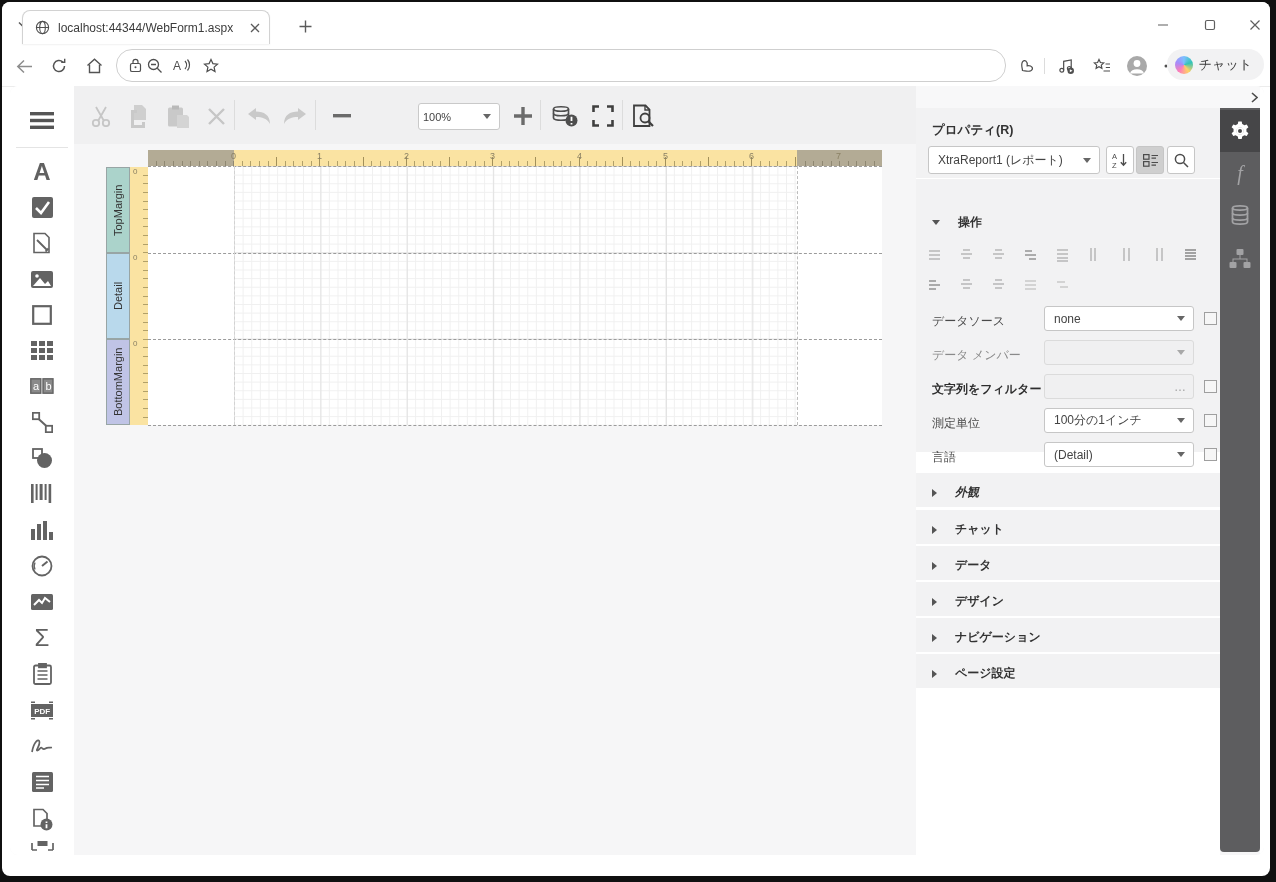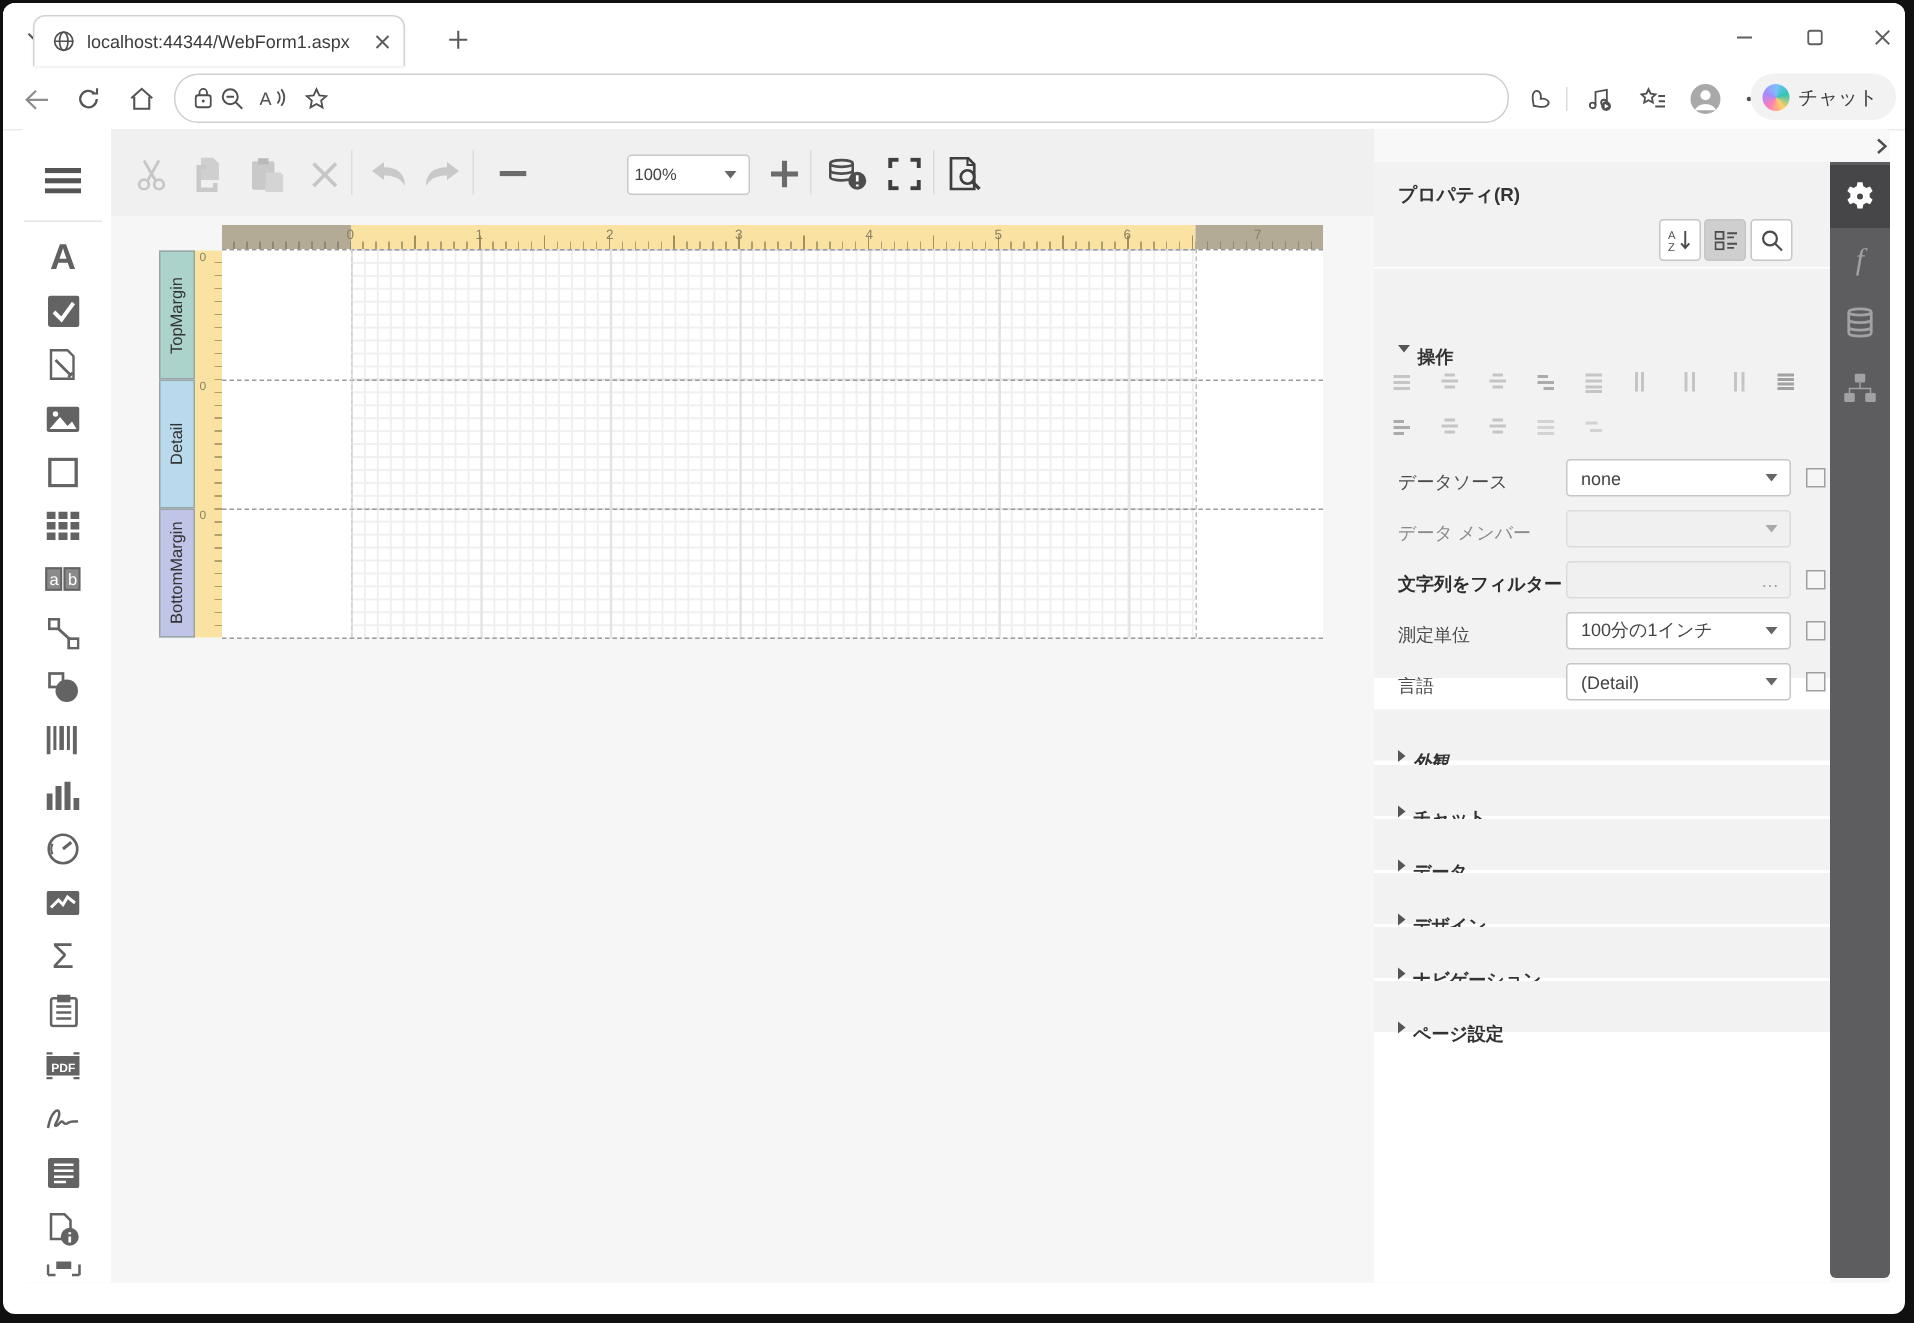--- a/index.html
+++ b/index.html
@@ -52,21 +52,21 @@
   .vticks{position:absolute;right:0;width:5px;height:100%;background:repeating-linear-gradient(180deg,transparent 0 7.64px,#b1a069 7.64px 8.64px);}
   .vzero{position:absolute;left:3px;font-size:8px;color:#8a8064;}
   
   .rtopstrip{position:absolute;left:906px;top:0;width:348px;height:22px;background:#f8f8f9;}
   .ppanel{position:absolute;left:906px;top:22px;width:304px;height:747px;background:#fff;}
   .pgray{position:absolute;left:0;width:304px;background:#f2f2f3;}
   .ptitle{position:absolute;left:16px;top:14px;font-size:12.5px;font-weight:600;color:#333;}
   .selbox{position:absolute;left:12px;top:38px;width:170px;height:26px;background:#fff;border:1px solid #c6c6c6;border-radius:3px;display:flex;align-items:center;}
   .seltxt{font-size:12px;color:#444;margin-left:9px;flex:1;white-space:nowrap;overflow:hidden;}
   .sqbtn{position:absolute;top:38px;width:26px;height:26px;border:1px solid #c6c6c6;border-radius:3px;background:#fff;display:flex;align-items:center;justify-content:center;}
-  .sechdr{position:absolute;left:16px;display:flex;align-items:flex-start;gap:5px;font-size:12px;font-weight:600;color:#333;margin-top:16px;}
+  .sechdr{position:absolute;left:16px;display:flex;align-items:center;gap:18px;font-size:12px;font-weight:600;color:#333;}
   .tri-d{width:0;height:0;border-left:4px solid transparent;border-right:4px solid transparent;border-top:5px solid #555;}
   .tri-r{width:0;height:0;border-top:4px solid transparent;border-bottom:4px solid transparent;border-left:5px solid #555;}
   .oprow{position:absolute;left:12px;display:flex;gap:19px;}
   .opico{width:13px;height:13px;opacity:.5;position:relative;}
   .opico i{position:absolute;left:1px;right:1px;height:2px;background:#9a9a9a;}
   .prow-lbl{position:absolute;left:16px;font-size:12px;color:#4a4a4a;}
   .pctl{position:absolute;left:128px;width:150px;height:25px;border-radius:3px;border:1px solid #c6c6c6;background:#fff;display:flex;align-items:center;box-sizing:border-box;}
   .pctl.dis{background:#f0f0f1;border-color:#dbdbdb;}
   .pval{font-size:12px;color:#444;margin-left:9px;flex:1;white-space:nowrap;}
   .pchk{position:absolute;left:288px;width:11px;height:11px;border:1px solid #9f9f9f;background:#f6f6f6;}
@@ -496,20 +496,24 @@
               <path d="M1 1 L6 5.5 L1 10" fill="none" stroke="#4c4c4c" stroke-width="1.6"></path>
             </svg>
       </div>
     </div>
 
     <div class="ppanel">
       <div class="pgray" style="top:0;height:344px;"></div>
       <div class="abs" style="left:0;top:70px;width:304px;border-top:1px solid #fff;"></div>
       <div class="ptitle">プロパティ(R)</div>
 
+      <div class="selbox">
+        <span class="seltxt">XtraReport1 (レポート)</span>
+        <span class="caret"></span>
+      </div>
       <div class="sqbtn" style="left:190px;">
         <svg width="16" height="16" viewBox="0 0 16 16">
           <text x="0" y="7" font-size="7.5" fill="#4c4c4c">A</text>
           <text x="0" y="15.5" font-size="7.5" fill="#4c4c4c">Z</text>
           <path d="M11.5 2 V13 M8.8 10.3 L11.5 13.3 L14.2 10.3" fill="none" stroke="#4c4c4c" stroke-width="1.3"></path>
         </svg>
       </div>
       <div class="sqbtn" style="left:220px;background:#cfcfcf;">
         <svg width="15" height="13" viewBox="0 0 15 13" fill="none" stroke="#4c4c4c" stroke-width="1.2">
           <rect x="0.6" y="0.6" width="5.4" height="4.6"></rect>

